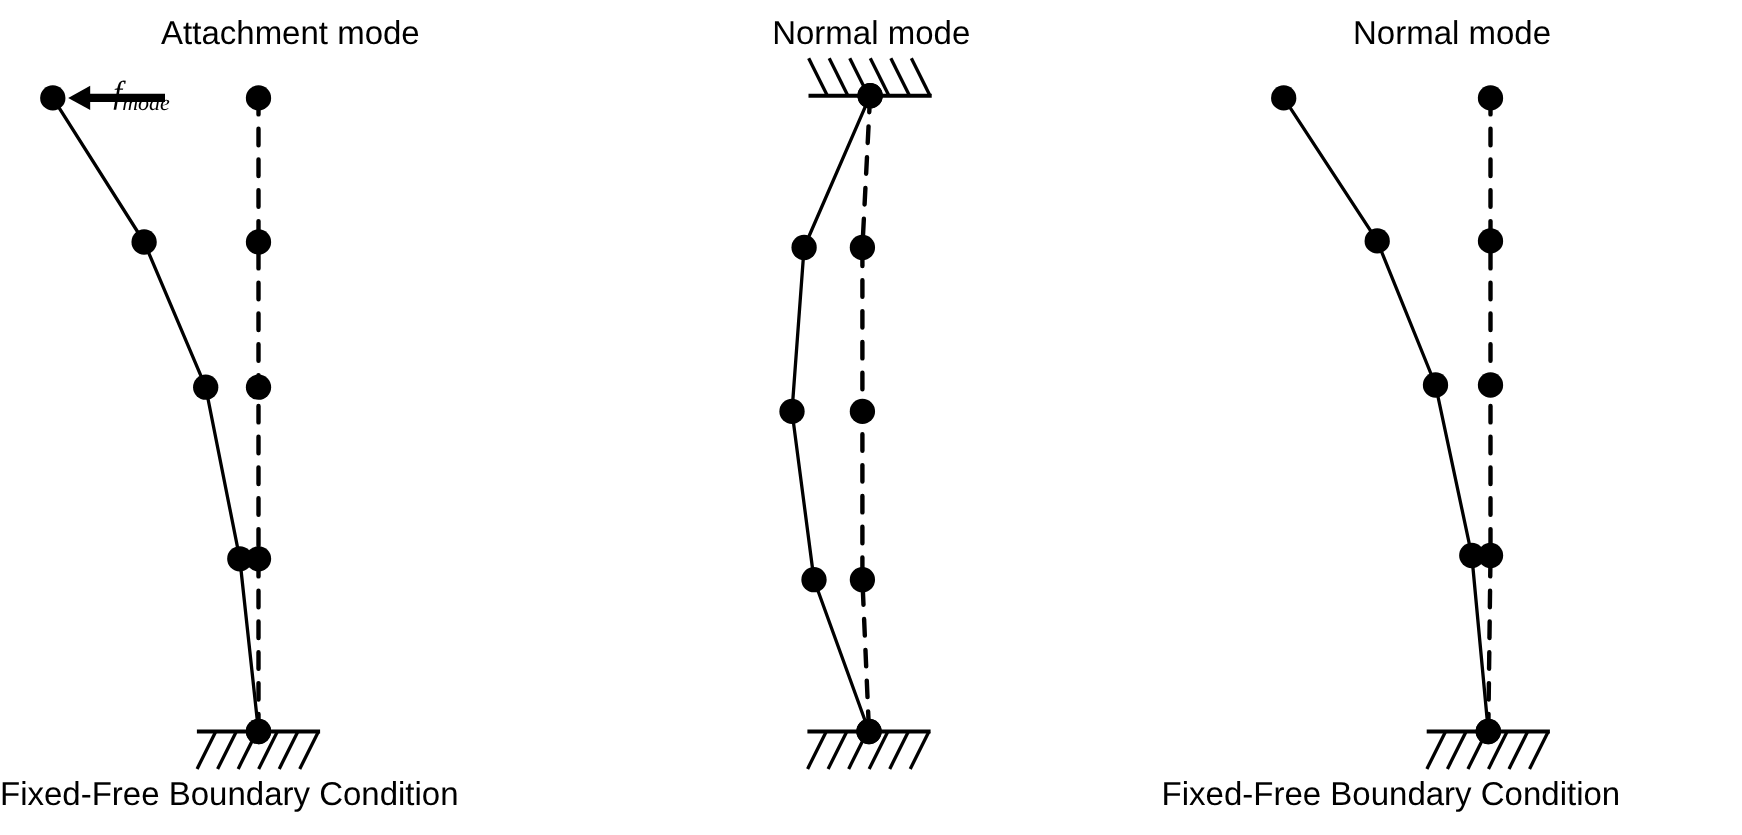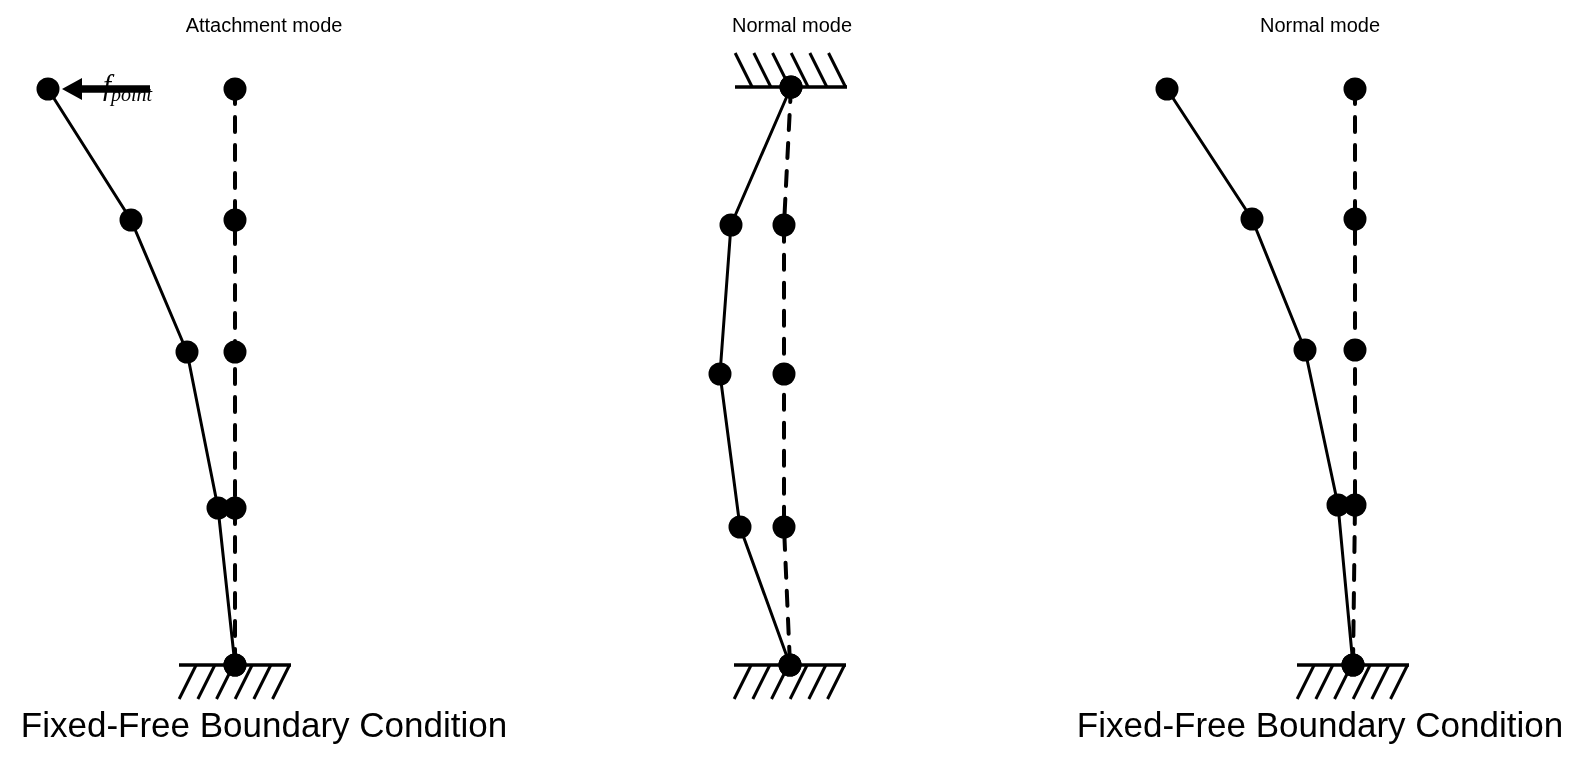--- a/index.html
+++ b/index.html
@@ -29,32 +29,32 @@
   #panel-1 { left: 0px;    width: 528px; }
   #panel-2 { left: 528px;  width: 528px; }
   #panel-3 { left: 1056px; width: 528px; }
 
   .panel-title {
     position: absolute;
     top: 14px;
     left: 0;
     width: 100%;
     text-align: center;
-    font-size: 20px;
+    font-size: 30px;
     font-family: "Liberation Sans", sans-serif;
     line-height: 1.1;
     white-space: nowrap;
   }
   .panel-caption {
     position: absolute;
     top: 706px;
     left: 0;
     width: 100%;
-    text-align: center;
-    font-size: 35px;
+    text-align: left;
+    font-size: 30px;
     font-family: "Liberation Sans", sans-serif;
     line-height: 1.1;
     white-space: nowrap;
   }
   .panel-svg {
     position: absolute;
     top: 0;
     left: 0;
     width: 528px;
     height: 759px;
@@ -111,21 +111,21 @@
           <circle cx="131" cy="220" r="11.5" fill="#000000"></circle>
           <circle cx="187" cy="352" r="11.5" fill="#000000"></circle>
           <circle cx="218" cy="508" r="11.5" fill="#000000"></circle>
           <circle cx="235" cy="665" r="11.5" fill="#000000"></circle>
         </g>
         <g>
           <line x1="150" y1="89" x2="78" y2="89" stroke="#000000" stroke-width="7.5" stroke-linecap="butt"></line>
           <polygon points="62,89 82,78 82,100" fill="#000000"></polygon>
         </g>
       </svg>
-    <div class="force-label" id="force-label-1" style="left: 103px; top: 71px;"><span>f</span><span class="sub">point</span></div>
+    <div class="force-label" id="force-label-1" style="left: 103px; top: 71px;"><span>f</span><span class="sub">mode</span></div>
     <div class="panel-caption">Fixed-Free Boundary Condition</div>
   </div>
 
   <div class="panel" id="panel-2">
     <div class="panel-title">Normal mode</div>
     <svg class="panel-svg" id="svg-2" viewBox="0 0 528 759" xmlns="http://www.w3.org/2000/svg">
         <g>
           <polyline points="263,87 256,225 256,374 256,527 262,665" fill="none" stroke="#000000" stroke-width="4" stroke-linejoin="round" stroke-linecap="round" stroke-dasharray="15 13"></polyline>
         </g>
         <g>

